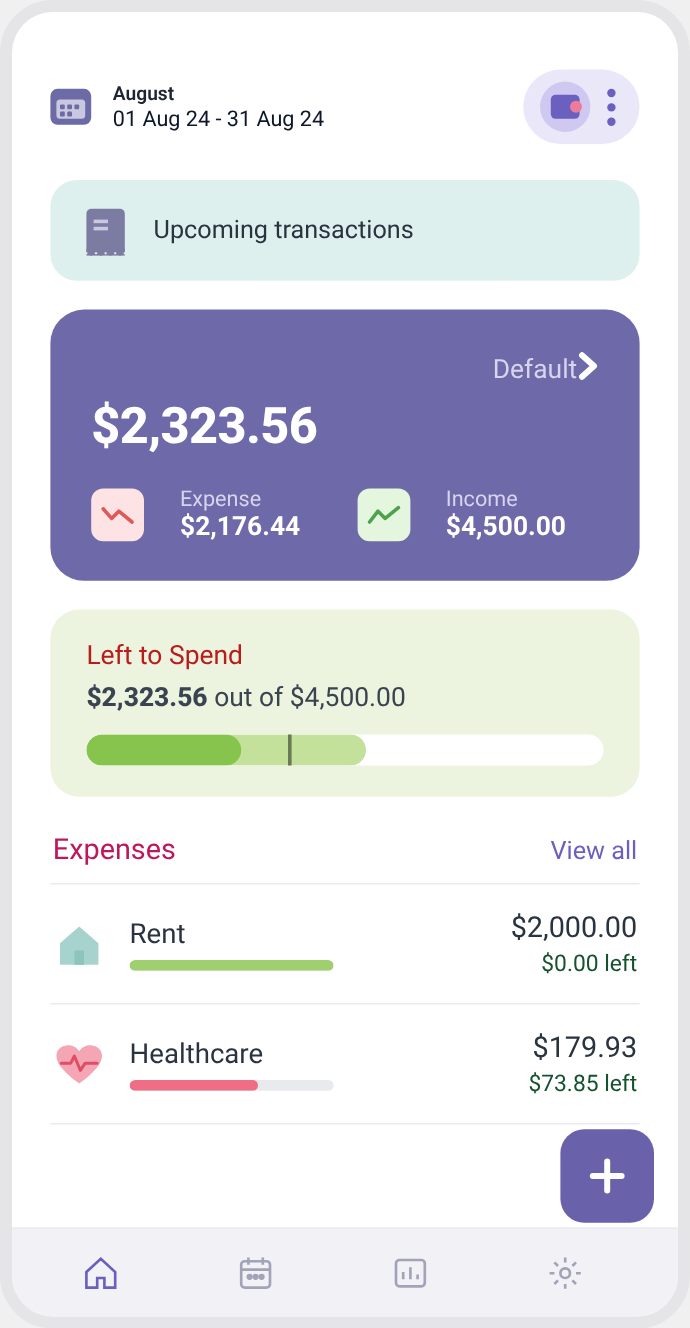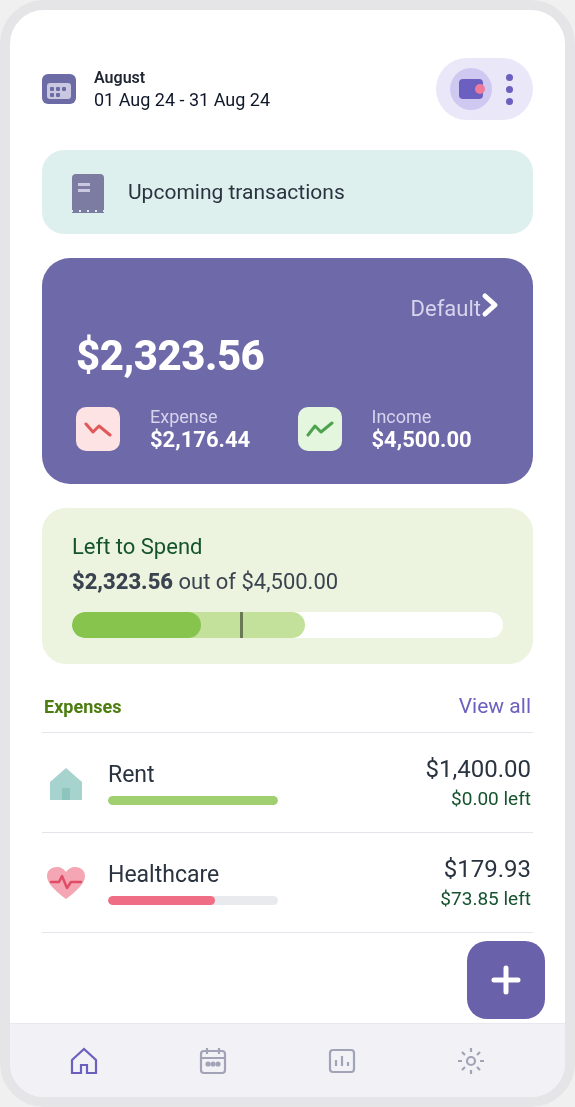--- a/index.html
+++ b/index.html
@@ -126,34 +126,34 @@
   .stat-icon{width:44px;height:44px;border-radius:10px;display:flex;align-items:center;justify-content:center;}
   .stat-icon.exp{background:#fde3e3;}
   .stat-icon.inc{background:#e5f6de;}
   .stat-txt{display:flex;flex-direction:column;}
   .stat-lbl{font-size:18px;color:#d7d4ee;}
   .stat-val{font-size:22px;font-weight:700;}
   
   .lts{
     background:#ecf3de;border-radius:24px;padding:26px 30px;margin-bottom:30px;
   }
-  .lts-title{font-size:22px;color:#14532d;margin-bottom:10px;}
+  .lts-title{font-size:22px;color:#b91c1c;margin-bottom:10px;}
   .lts-line{font-size:22px;color:#3a4350;margin-bottom:18px;}
   .lts-line b{font-weight:800;}
   .lts-bar{
     height:26px;background:#fff;border-radius:999px;position:relative;overflow:hidden;
   }
   .lts-seg1{position:absolute;left:0;top:0;bottom:0;width:30%;background:#86c44e;border-radius:999px;}
   .lts-seg2{position:absolute;left:0;top:0;bottom:0;width:54%;background:#c3e19b;border-radius:999px;z-index:-0;}
   .lts-bar .lts-seg2{z-index:0;}
   .lts-bar .lts-seg1{z-index:1;}
   .lts-mark{position:absolute;left:39%;top:-4px;bottom:-4px;width:3px;background:#6a7a55;z-index:2;}
   
   .sec-hdr{display:flex;justify-content:space-between;align-items:baseline;padding:0 2px 14px;}
-  .sec-title{font-size:18px;font-weight:700;color:#4d7c0f;}
+  .sec-title{font-size:24px;font-weight:400;color:#be185d;}
   .view-all{font-size:21px;color:#6b5fc0;}
   .exp-list{border-top:1px solid #e3e5ea;}
   .exp-row{display:flex;align-items:center;gap:20px;padding:22px 2px;border-bottom:1px solid #e3e5ea;}
   .exp-icon{width:44px;height:44px;display:flex;align-items:center;justify-content:center;}
   .exp-body{flex:1;}
   .exp-name{font-size:23px;color:#2a3340;margin-bottom:8px;}
   .exp-bar{height:9px;width:170px;background:#e8eaee;border-radius:99px;overflow:hidden;}
   .exp-bar-fill{height:100%;border-radius:99px;}
   .exp-right{text-align:right;}
   .exp-amt{font-size:24px;color:#2a3340;}
@@ -262,21 +262,21 @@
               <rect x="16" y="24" width="8" height="12" fill="#8ec4be"></rect>
             </svg>
           </div>
           <div class="exp-body">
             <div class="exp-name">Rent</div>
             <div class="exp-bar">
               <div class="exp-bar-fill" style="width:100%;background:#9fcf6e"></div>
             </div>
           </div>
           <div class="exp-right">
-            <div class="exp-amt">$1,400.00</div>
+            <div class="exp-amt">$2,000.00</div>
             <div class="exp-left">$0.00 left</div>
           </div>
         </div>
         <div class="exp-row">
           <div class="exp-icon">
             <svg width="42" height="36" viewBox="0 0 42 36">
               <path d="M21 34 C10 26 2 18 2 11 C2 5 7 2 12 2 C16 2 19 4 21 7 C23 4 26 2 30 2 C35 2 40 5 40 11 C40 18 32 26 21 34 Z" fill="#f4a6b4"></path>
               <path d="M6 17 L14 17 L17 11 L22 23 L26 17 L36 17" stroke="#e14c66" stroke-width="2.5" fill="none" stroke-linecap="round" stroke-linejoin="round"></path>
             </svg>
           </div>

